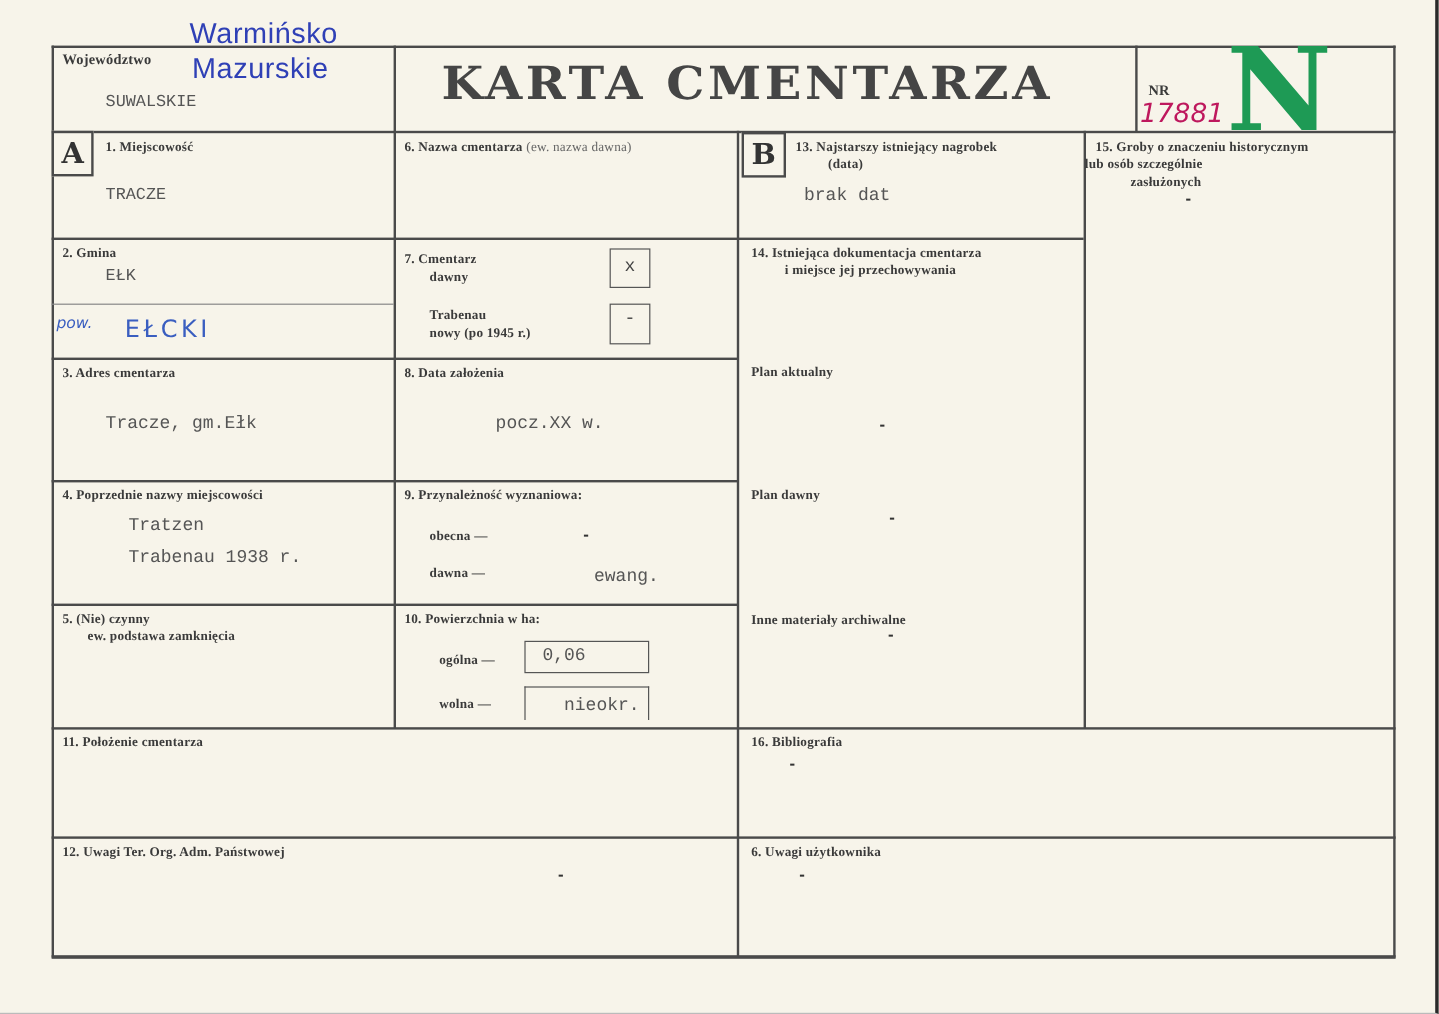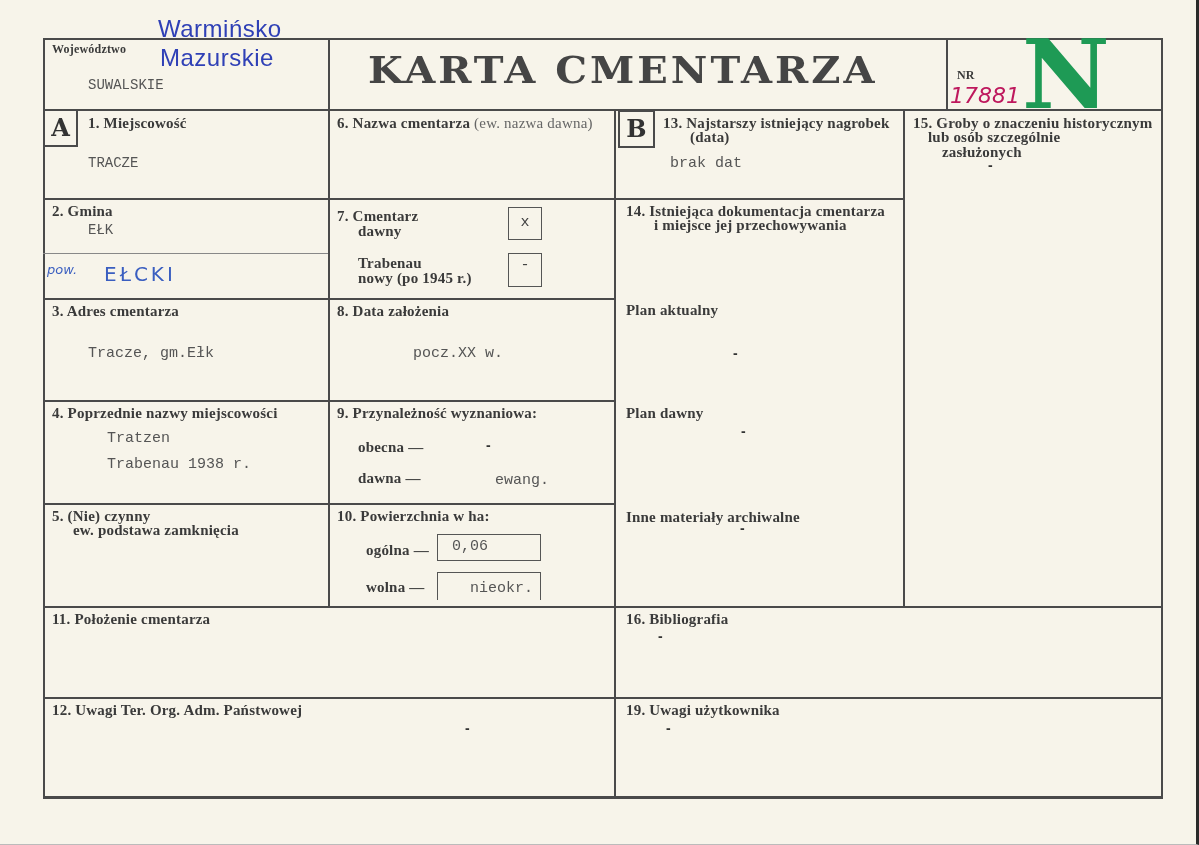--- a/index.html
+++ b/index.html
@@ -14,21 +14,21 @@
     background:#f7f4ea;
     border-right:3px solid #2a2a2a;
     border-bottom:1px solid #bbb;
     box-sizing:border-box;
   }
   .line { position:absolute; background:#4a4a4a; }
   .h { height:2px; }
   .v { width:2px; }
   .label {
     position:absolute; font-family:"Liberation Serif", serif; font-weight:bold;
-    font-size:15px; color:#3a3a3a; line-height:14px; letter-spacing:0.2px;
+    font-size:11px; color:#3a3a3a; line-height:14px; letter-spacing:0.2px;
   }
   .label .light { font-weight:normal; color:#666; }
   .typed {
     position:absolute; font-family:"Liberation Mono", monospace;
     font-size:15px; color:#555; white-space:nowrap;
   }
   .dash {
     position:absolute; font-family:"Liberation Sans", sans-serif;
     font-size:14px; font-weight:bold; color:#333;
   }
@@ -168,22 +168,22 @@
   <div class="label" style="left:626px;top:204px;">14. Istniejąca dokumentacja cmentarza</div>
   <div class="label" style="left:654px;top:218px;">i miejsce jej przechowywania</div>
   <div class="label" style="left:626px;top:303px;">Plan aktualny</div>
   <div class="dash" style="left:733px;top:345px;">-</div>
   <div class="label" style="left:626px;top:406px;">Plan dawny</div>
   <div class="dash" style="left:741px;top:423px;">-</div>
   <div class="label" style="left:626px;top:510px;">Inne materiały archiwalne</div>
   <div class="dash" style="left:740px;top:520px;">-</div>
 
   <div class="label" style="left:913px;top:116px;">15. Groby o znaczeniu historycznym</div>
-  <div class="label" style="left:912px;top:130px;padding-left:16px;">lub osób szczególnie</div>
+  <div class="label" style="left:888px;top:130px;padding-left:16px;">lub osób szczególnie</div>
   <div class="label" style="left:942px;top:145px;">zasłużonych</div>
   <div class="dash" style="left:988px;top:157px;">-</div>
 
   <div class="label" style="left:626px;top:612px;">16. Bibliografia</div>
   <div class="dash" style="left:658px;top:628px;">-</div>
 
-  <div class="label" style="left:626px;top:703px;">19. Uwagi użytkownika</div>
+  <div class="label" style="left:626px;top:703px;">6. Uwagi użytkownika</div>
   <div class="dash" style="left:666px;top:720px;">-</div>
 </div>
 
 </body></html>

